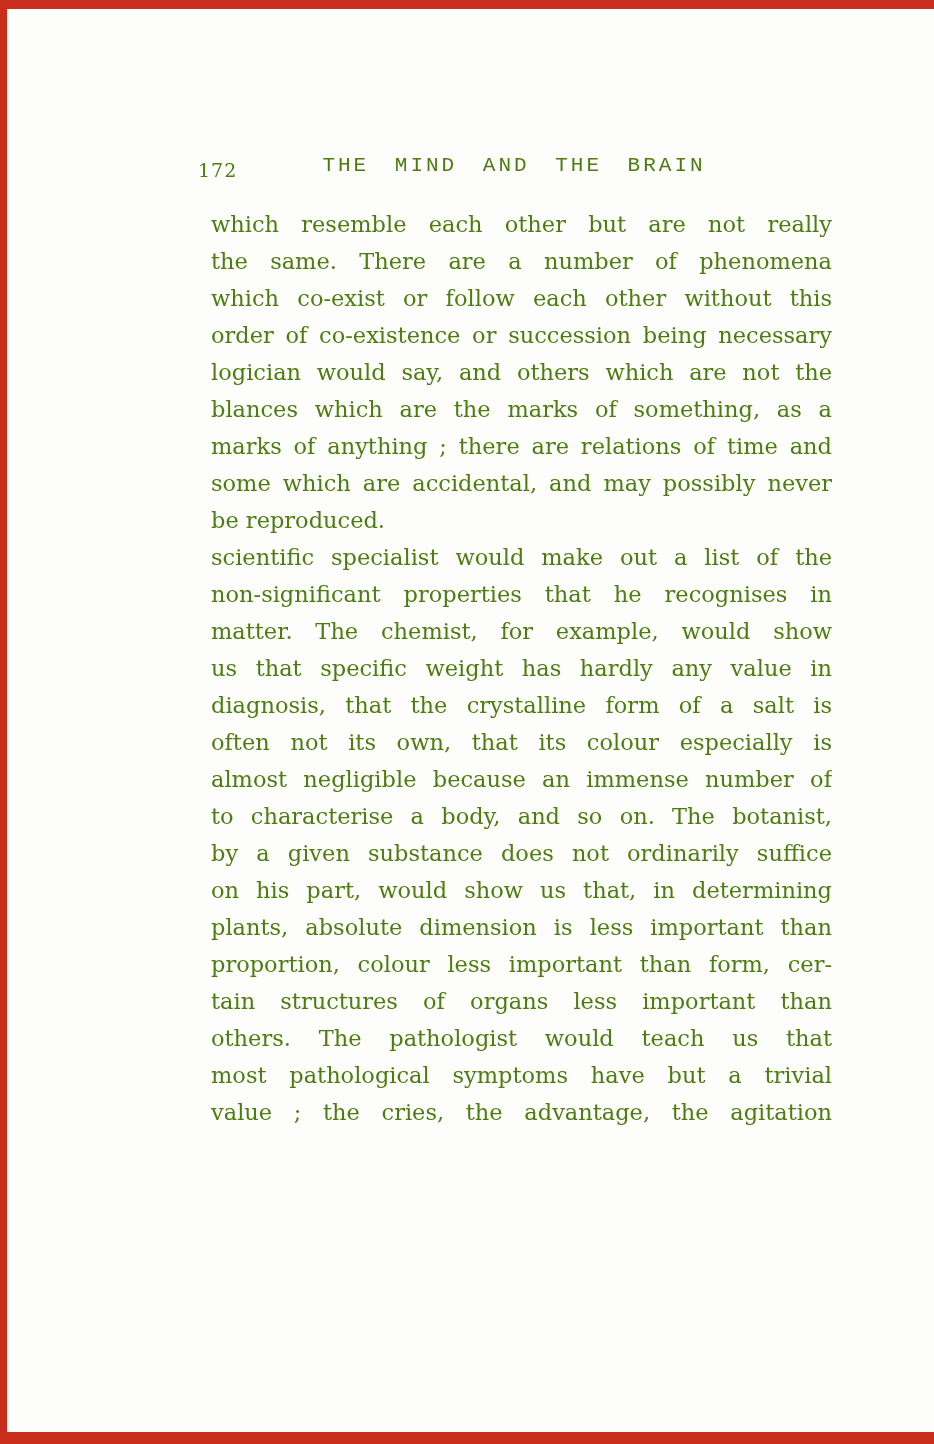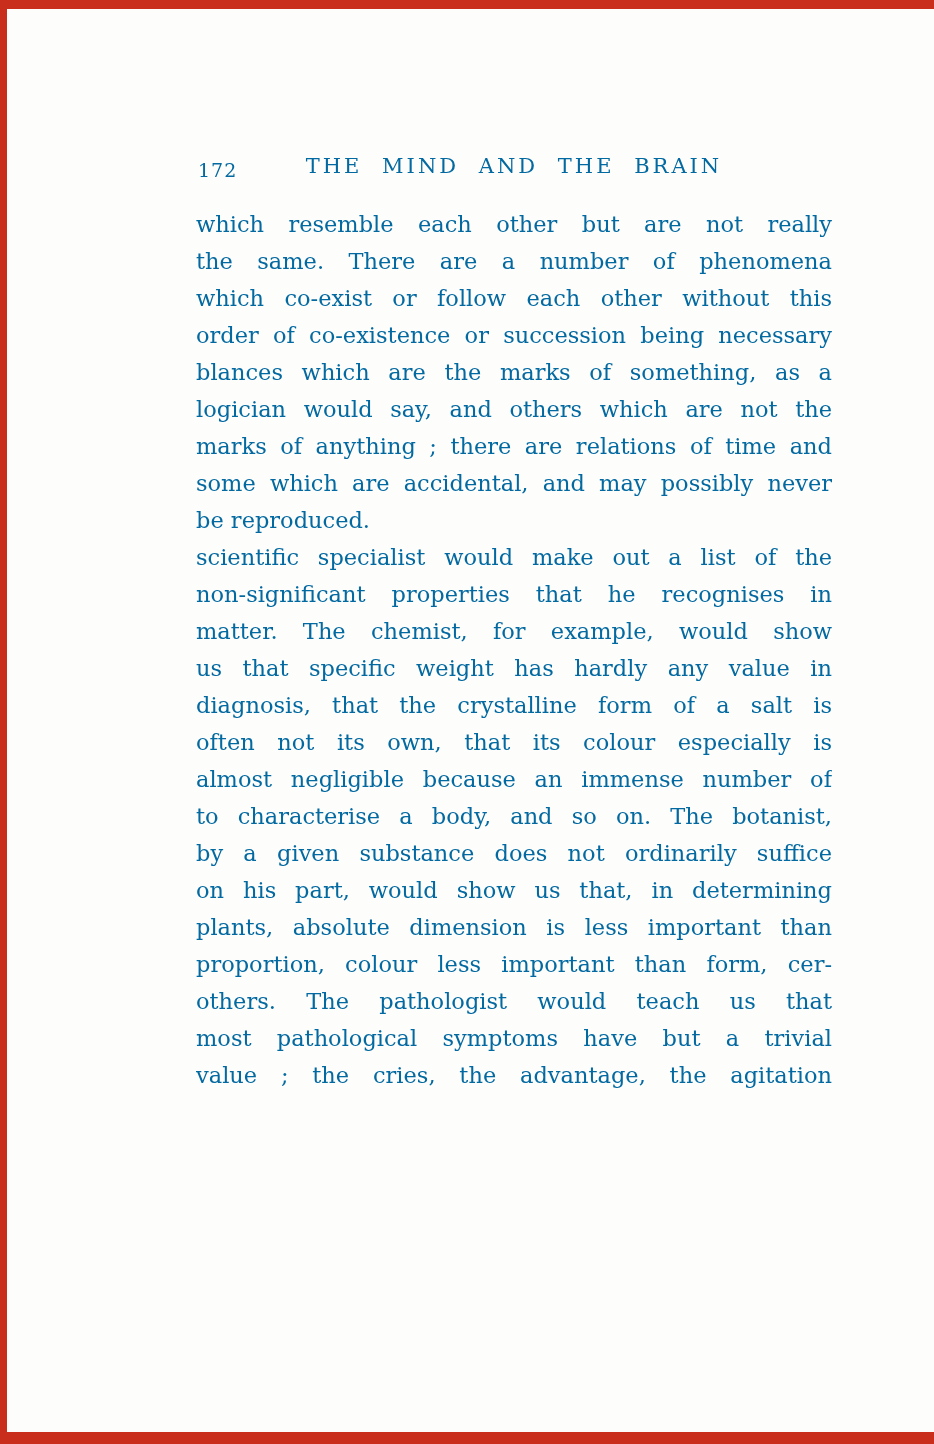--- a/index.html
+++ b/index.html
@@ -7,21 +7,21 @@
     padding: 0;
     background: #e9e9e9;
   }
   .scan-page {
     position: relative;
     width: 934px;
     height: 1444px;
     background: #fdfdfb;
     overflow: hidden;
     font-family: "DejaVu Serif", "Liberation Serif", serif;
-    color: #0369a1;
+    color: #4d7c0f;
   }
   
   .edge-top {
     position: absolute;
     top: 0; left: 0; right: 0;
     height: 9px;
     background: #c92d1c;
   }
   .edge-left {
     position: absolute;
@@ -55,23 +55,25 @@
   }
   .running-title {
     position: absolute;
     left: 0; right: 0;
     top: 2px;
     text-align: center;
     font-size: 21px;
     letter-spacing: 3px;
     word-spacing: 10px;
     font-weight: 400;
+    font-family: Liberation Mono, monospace;
   }
   .page-body {
     font-size: 22.5px;
+    margin-left: 15px;
   }
   .line {
     height: 37px;
     line-height: 37px;
     text-align: justify;
     text-align-last: justify;
     white-space: normal;
     overflow: hidden;
   }
   .line.no-just {
@@ -93,38 +95,39 @@
     <div class="page-header">
       <span class="page-number">172</span>
       <span class="running-title">THE MIND AND THE BRAIN</span>
     </div>
     <div class="page-body">
         <div class="para">
           <div class="line">which resemble each other but are not really</div>
           <div class="line">the same.  There are a number of phenomena</div>
           <div class="line">which co-exist or follow each other without this</div>
           <div class="line">order of co-existence or succession being necessary</div>
+          <div class="line">logician would say, and others which are not the</div>
           <div class="line">blances which are the marks of something, as a</div>
-          <div class="line">logician would say, and others which are not the</div>
           <div class="line">marks of anything ; there are relations of time and</div>
           <div class="line">some which are accidental, and may possibly never</div>
           <div class="line no-just">be reproduced.</div>
         </div>
         <div class="para">
           <div class="line">scientific specialist would make out a list of the</div>
           <div class="line">non-significant properties that he recognises in</div>
           <div class="line">matter.  The chemist, for example, would show</div>
           <div class="line">us that specific weight has hardly any value in</div>
           <div class="line">diagnosis, that the crystalline form of a salt is</div>
           <div class="line">often not its own, that its colour especially is</div>
           <div class="line">almost negligible because an immense number of</div>
           <div class="line">to characterise a body, and so on.  The botanist,</div>
           <div class="line">by a given substance does not ordinarily suffice</div>
           <div class="line">on his part, would show us that, in determining</div>
           <div class="line">plants, absolute dimension is less important than</div>
           <div class="line">proportion, colour less important than form, cer-</div>
+          <div class="line">tain structures of organs less important than</div>
           <div class="line">others.  The pathologist would teach us that</div>
           <div class="line">most pathological symptoms have but a trivial</div>
           <div class="line">value ; the cries, the advantage, the agitation</div>
         </div>
       </div>
   </div>
 </div>
 
 </body></html>

